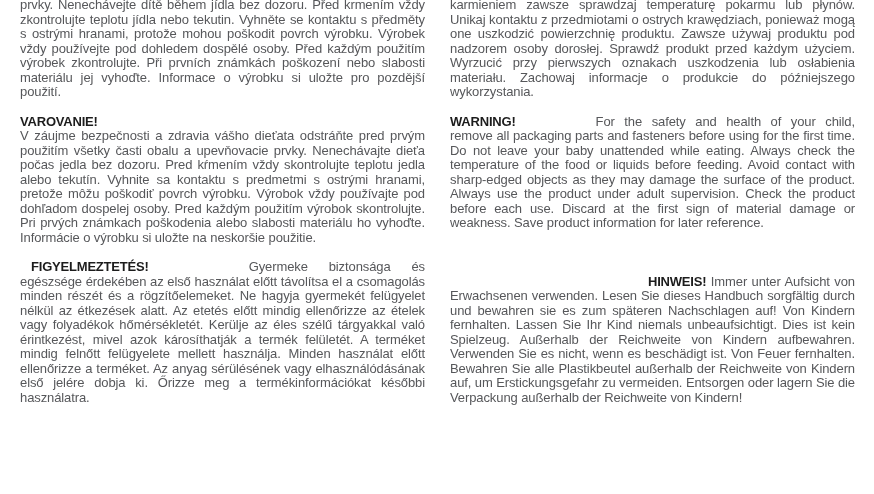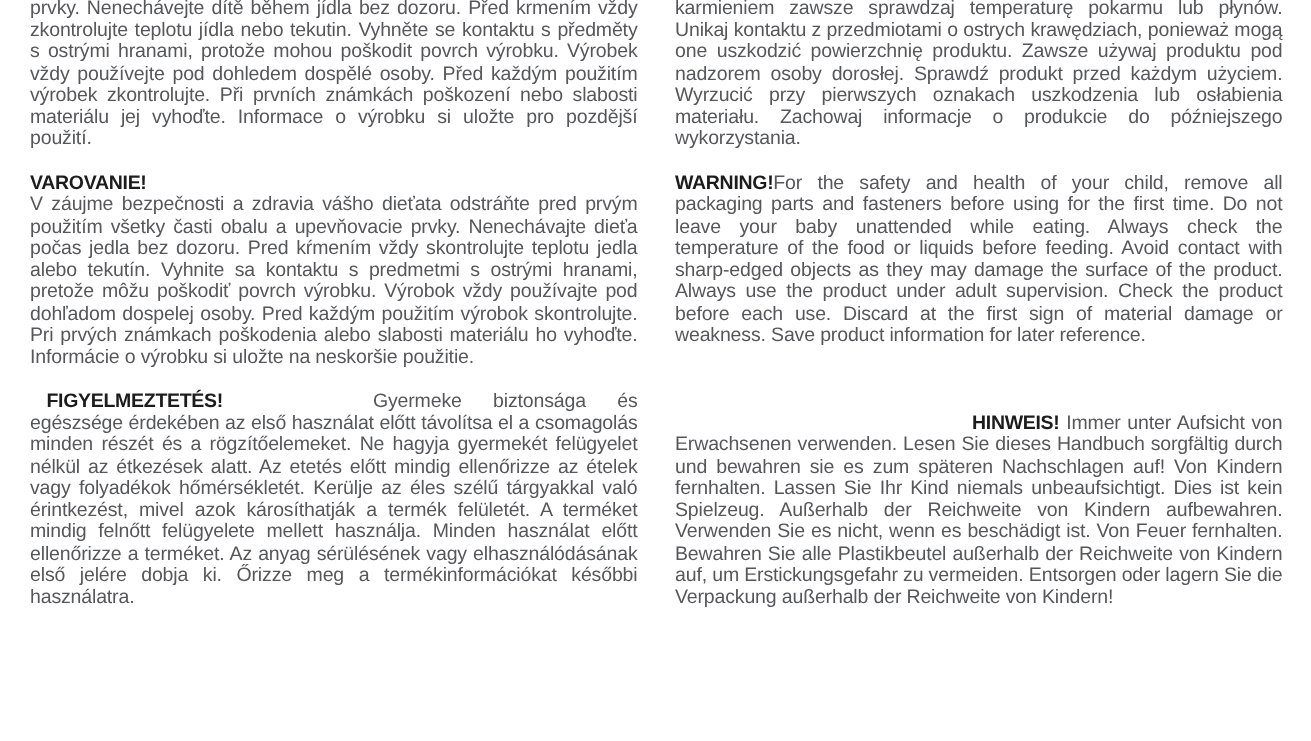--- a/index.html
+++ b/index.html
@@ -29,21 +29,21 @@
     letter-spacing: -0.1px;
   }
   .hd {
     font-weight: bold;
     color: #1c1c1c;
     letter-spacing: -0.2px;
   }
   
   .gap-sm  { margin-right: 40px; }
   .gap-lg  { margin-right: 100px; padding-left: 11px; }
-  .gap-md  { }
+  .gap-md  { margin-right: 80px; }
   
   .hd-block { display: block; }
   
   .indent-first { text-indent: 198px; }
   
   .space-before-lg { margin-top: 44px; }
 </style>
 </head>
 <body>
 

